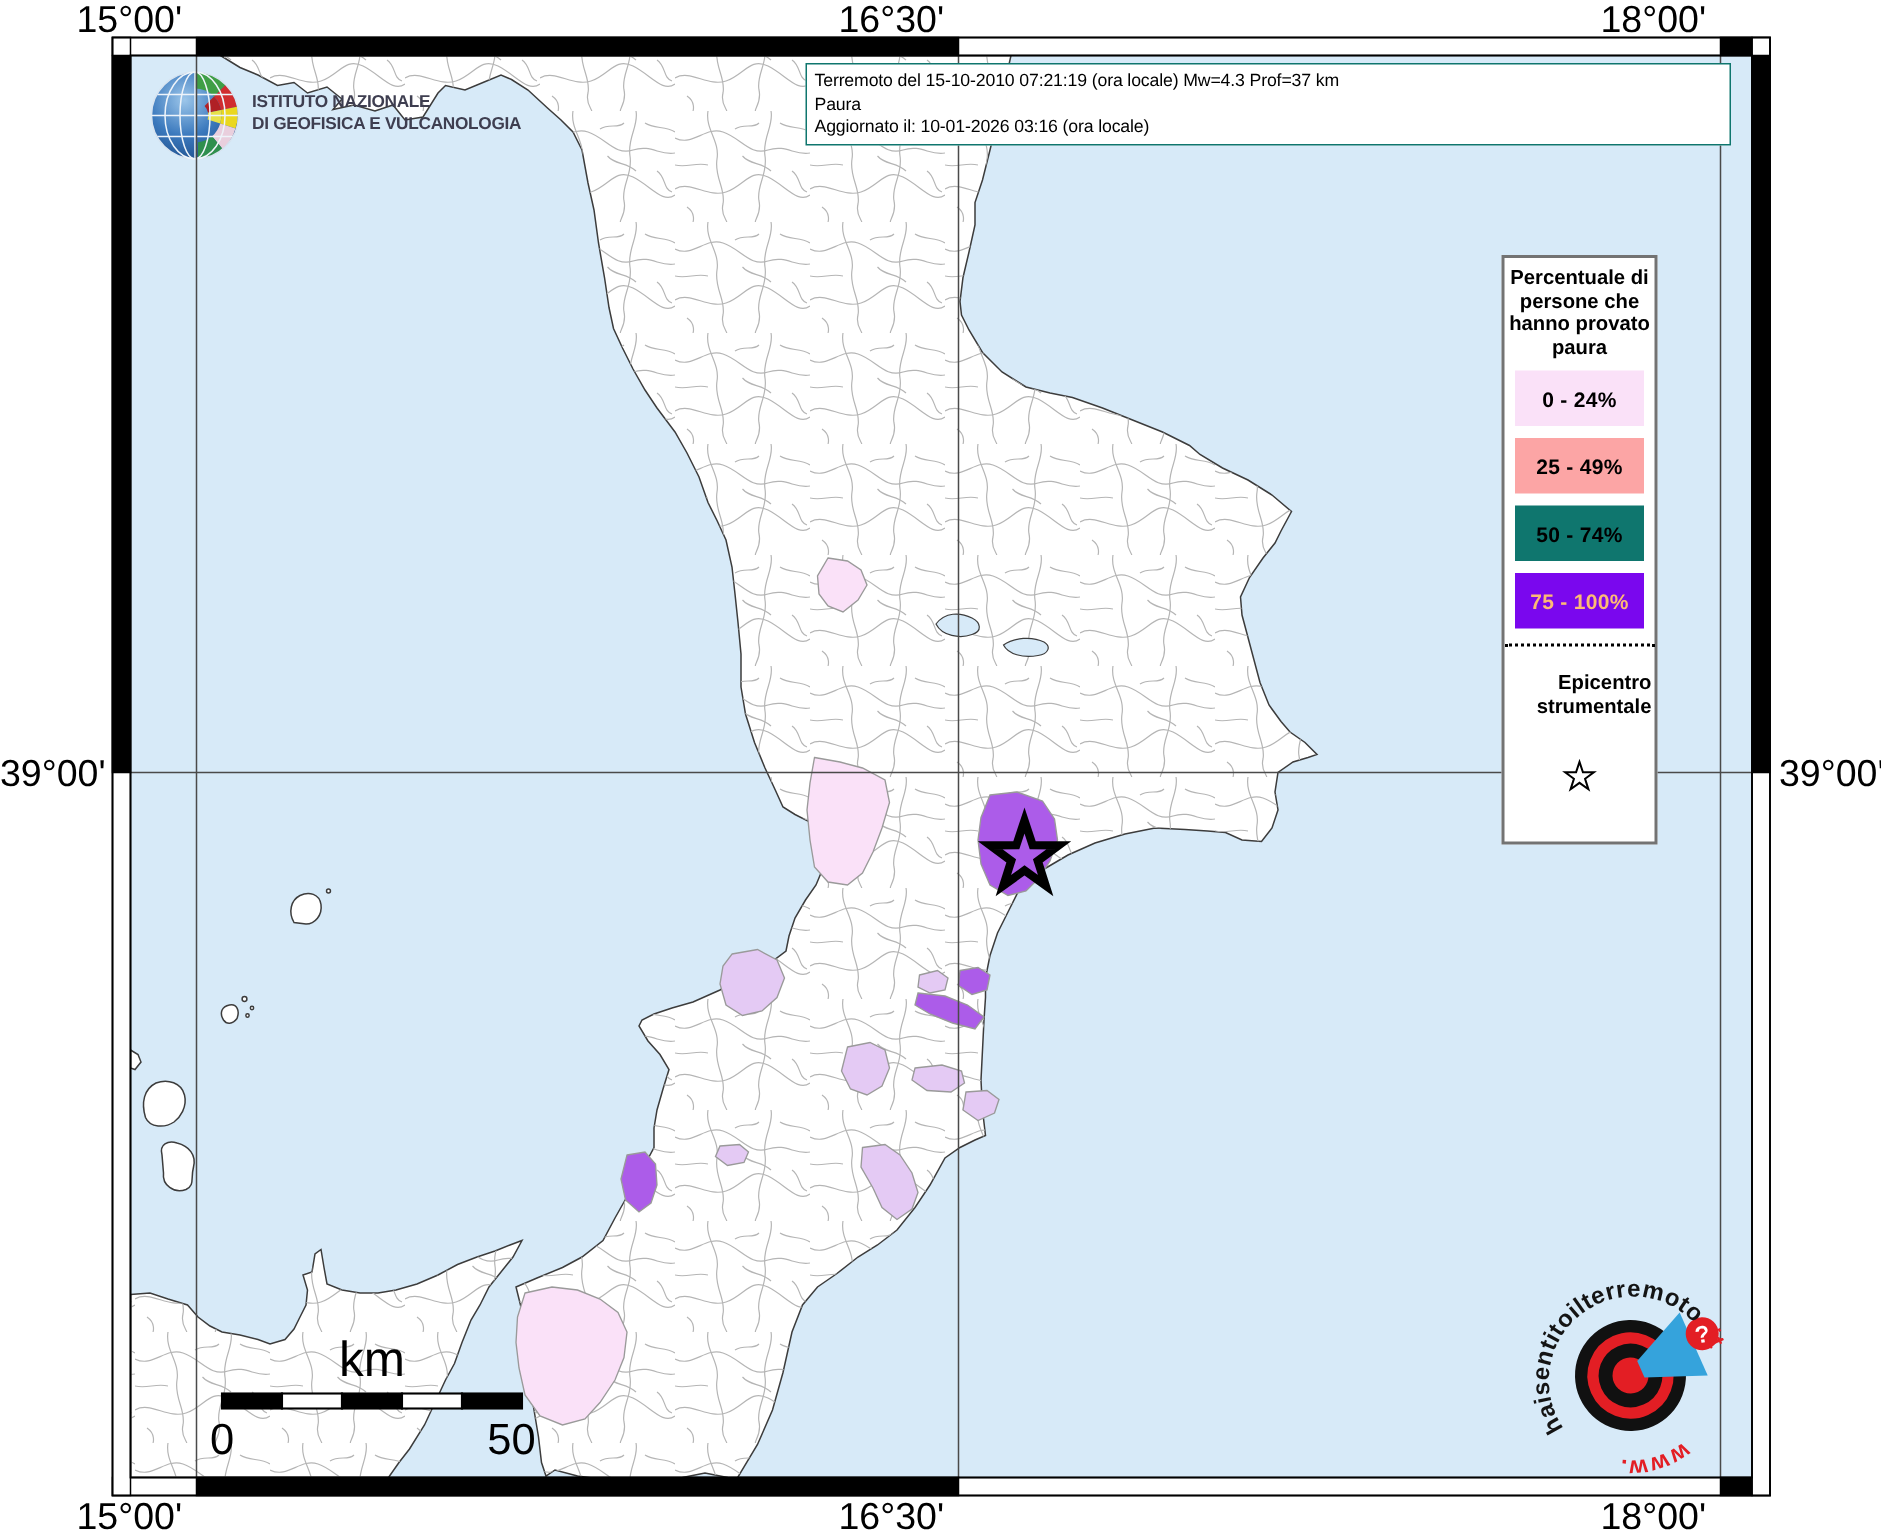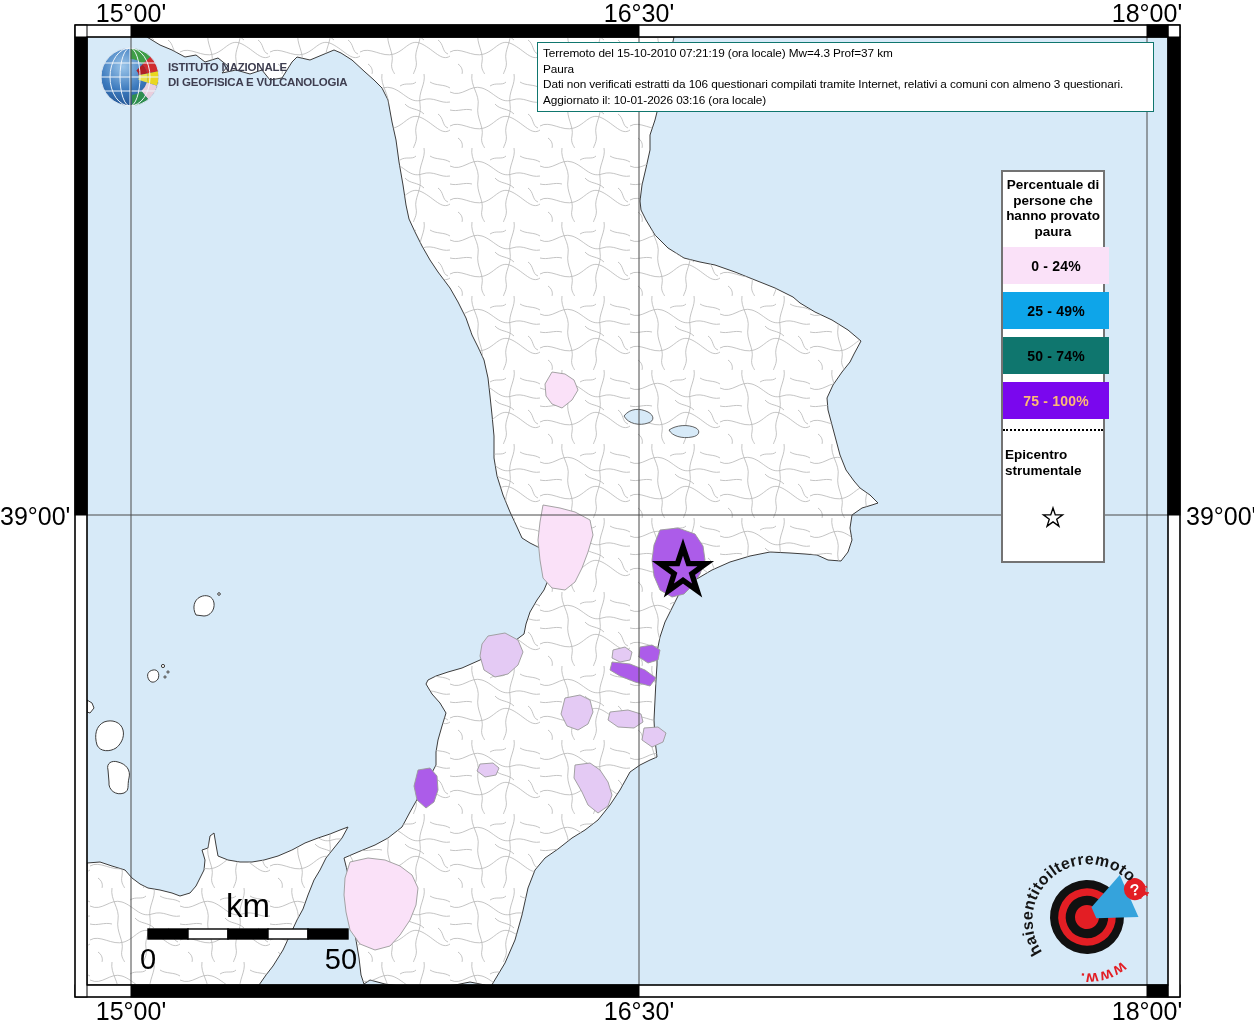--- a/index.html
+++ b/index.html
@@ -1,31 +1,31 @@
 <!DOCTYPE html>
 <html><head>
 <meta charset="utf-8">
 <style>
   html,body{margin:0;padding:0;background:#fff;}
   .stage{position:relative;width:1254px;height:1024px;overflow:hidden;background:#fff;
          font-family:"Liberation Sans","DejaVu Sans",sans-serif;color:#000;}
   svg.map{position:absolute;left:0;top:0;}
   .coord{position:absolute;font-size:25px;line-height:26px;white-space:nowrap;}
-  .coord.center{width:160px;text-align:center;}
+  .coord.center{width:160px;}
   .infobox{position:absolute;left:537px;top:42px;width:605px;background:#fff;border:1px solid #0f766e;
            padding:3px 5px;font-size:11.8px;line-height:15.6px;letter-spacing:-0.1px;overflow:hidden;}
   .infobox div{white-space:nowrap;}
   .legend{position:absolute;left:1001px;top:170px;width:100px;background:#fff;border:2px solid #737373;
           padding-bottom:20px;}
   .legend .title{font-weight:bold;font-size:13.5px;line-height:15.5px;text-align:center;margin:5px 2px 3px;}
-  .swatch{width:106px;height:37px;margin:8px auto 0;display:flex;align-items:center;justify-content:center;
+  .swatch{width:86px;height:37px;margin:8px auto 0;display:flex;align-items:center;justify-content:center;
           font-weight:bold;font-size:14px;letter-spacing:0.2px;}
   .swatch.light-text{color:#fdba74;}
   .legend .sep{border-top:2px dotted #000;margin:10px 0 5px;}
-  .legend .epi{font-weight:bold;font-size:13.5px;line-height:16px;text-align:left;margin:16px 2px;}
+  .legend .epi{font-weight:bold;font-size:13.5px;line-height:16px;text-align:right;margin:16px 2px;}
   .legend .starbox{display:flex;justify-content:center;margin:4px 0 4px;}
 </style>
 </head>
 <body>
 
 <div class="stage">
 
 <svg class="map" width="1254" height="1024" viewBox="0 0 1254 1024">
   <defs>
 
@@ -202,30 +202,29 @@
 <div class="coord center" style="left:1067px;top:0px;">18°00'</div>
 <div class="coord center" style="left:51px;top:998px;">15°00'</div>
 <div class="coord center" style="left:559px;top:998px;">16°30'</div>
 <div class="coord center" style="left:1067px;top:998px;">18°00'</div>
 <div class="coord" style="left:0px;top:503px;width:70px;text-align:right;">39°00'</div>
 <div class="coord" style="left:1186px;top:503px;">39°00'</div>
 
 <div class="infobox">
   <div>Terremoto del 15-10-2010 07:21:19 (ora locale) Mw=4.3 Prof=37 km</div>
   <div>Paura</div>
-  <div>Dati non verificati estratti da 106 questionari compilati tramite Internet, relativi a comuni con almeno 3 questionari.</div>
   <div>Aggiornato il: 10-01-2026 03:16 (ora locale)</div>
 </div>
 
 <div class="legend">
   <div class="title">Percentuale di persone che hanno provato paura</div>
   <div class="swatch" style="background: rgb(250, 225, 248);">
     <span>0 - 24%</span>
   </div>
-  <div class="swatch" style="background: #0ea5e9;">
+  <div class="swatch" style="background: #fca5a5;">
     <span>25 - 49%</span>
   </div>
   <div class="swatch" style="background: #0f766e;">
     <span>50 - 74%</span>
   </div>
   <div class="swatch light-text" style="background: rgb(122, 7, 238);">
     <span>75 - 100%</span>
   </div>
   <div class="sep"></div>
   <div class="epi">Epicentro strumentale</div>

